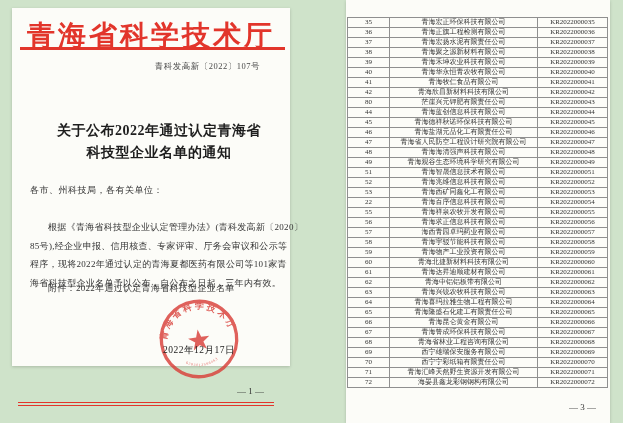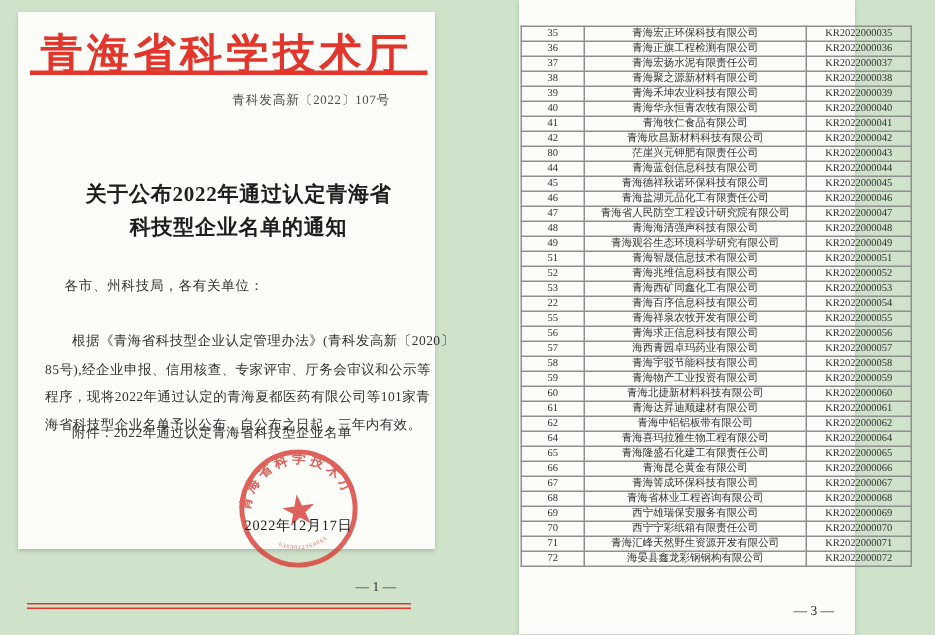--- a/index.html
+++ b/index.html
@@ -8,21 +8,21 @@
     position:relative;
     background:#cfe3ca;
     font-family:"Liberation Serif","DejaVu Serif",serif;
   }
   .page {
     position:absolute;
     background:#fcfcf8;
     box-shadow:0 1px 3px rgba(0,0,0,.18);
   }
   .page-left  { left:12px; top:8px;  width:278px; height:358px; }
-  .page-right { left:346px; top:0;   width:224px; height:423px; }
+  .page-right { left:346px; top:0;   width:264px; height:423px; }
 
   
   .agency {
     position:absolute; top:9px; left:0; right:0;
     text-align:center; font-size:28px; font-weight:bold;
     letter-spacing:3px; color:#e2352b; white-space:nowrap;
   }
   .red-rule {
     position:absolute; top:39px; left:8px; right:5px; height:3px;
     background:#e2352b;
@@ -31,21 +31,21 @@
     position:absolute; top:53px; right:30px;
     font-size:8.5px; color:#4a4a4a; letter-spacing:.5px;
   }
   .title {
     position:absolute; top:112px; left:16px; right:0;
     text-align:center; font-size:14px; font-weight:bold;
     line-height:22px; color:#1e1e1e; letter-spacing:.5px;
   }
   .salutation {
     position:absolute; top:176px; left:18px;
-    font-size:9px; color:#333; letter-spacing:.5px;margin-left:13px;
+    font-size:9px; color:#333; letter-spacing:.5px;
   }
   .body-lines {
     position:absolute; top:210px; left:18px; right:10px;
     font-size:9px; line-height:18.5px; color:#333;
   }
   .body-lines div { white-space:nowrap; letter-spacing:.3px; }
   .body-lines div:first-child { text-indent:2em; }
   .attachment {
     position:absolute; top:274px; left:18px;
     font-size:9px; color:#333; text-indent:2em; letter-spacing:.3px;
@@ -264,20 +264,25 @@
           <td>61</td>
           <td>青海达昇迪顺建材有限公司</td>
           <td>KR2022000061</td>
         </tr>
         <tr>
           <td>62</td>
           <td>青海中铝铝板带有限公司</td>
           <td>KR2022000062</td>
         </tr>
         <tr>
+          <td>63</td>
+          <td>青海兴锐农牧科技有限公司</td>
+          <td>KR2022000063</td>
+        </tr>
+        <tr>
           <td>64</td>
           <td>青海喜玛拉雅生物工程有限公司</td>
           <td>KR2022000064</td>
         </tr>
         <tr>
           <td>65</td>
           <td>青海隆盛石化建工有限责任公司</td>
           <td>KR2022000065</td>
         </tr>
         <tr>

